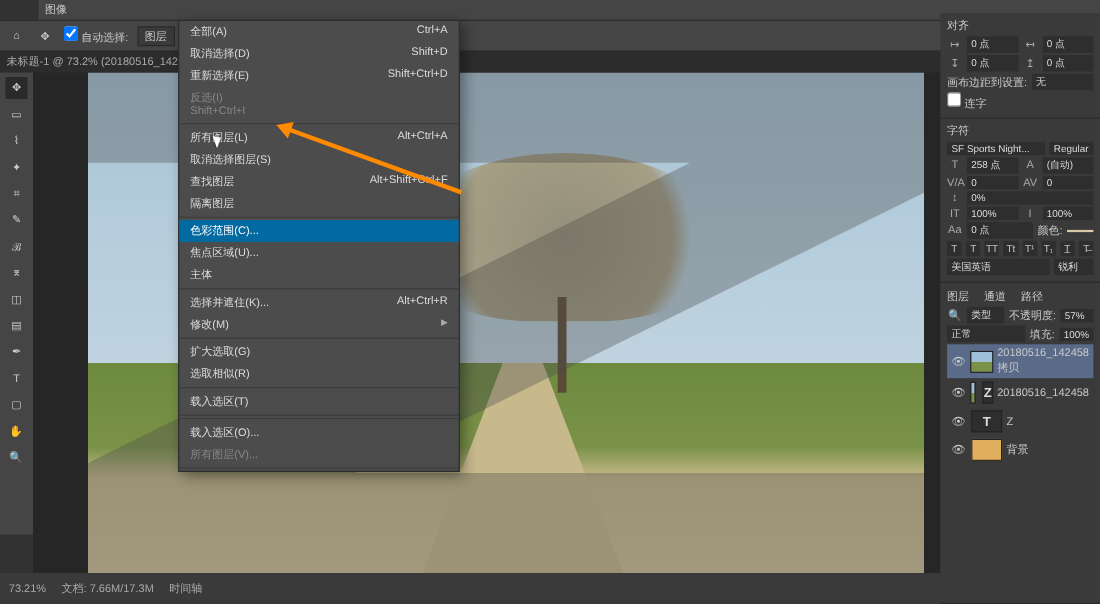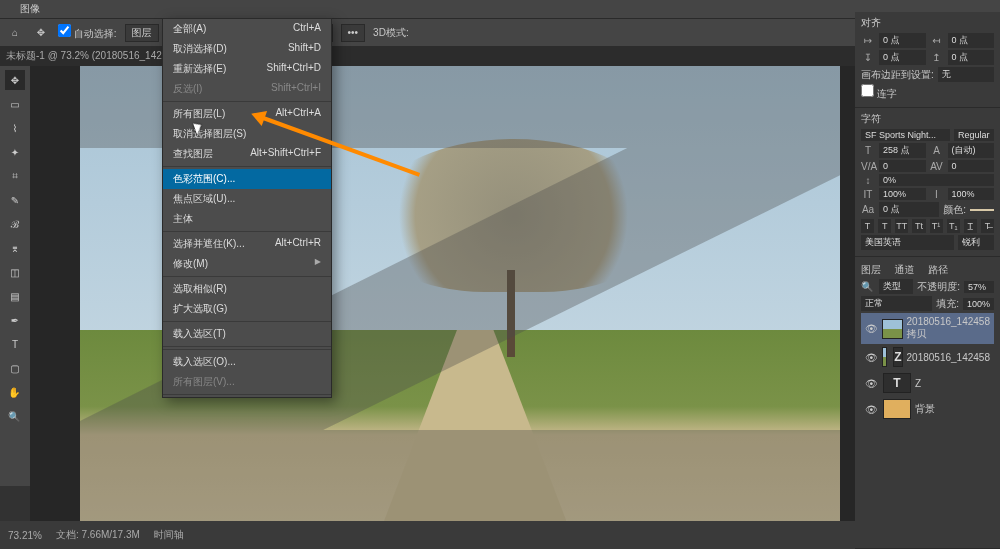--- a/index.html
+++ b/index.html
@@ -1,19 +1,19 @@
 <!DOCTYPE html>
 <html><head>
 <meta charset="utf-8">
 <style>
 * { margin:0; padding:0; box-sizing:border-box; font-family:"Microsoft YaHei",sans-serif; font-size:10px; user-select:none; }
 body { width:1000px; height:549px; background:#323232; color:#c8c8c8; overflow:hidden; position:relative; }
 
 
-.menubar { height:18px; background:#454545; display:flex; align-items:center; padding:0 20px; gap:12px; }
+.menubar { height:18px; background:#454545; display:flex; align-items:center; padding:0 6px; gap:12px;margin-left:35px; }
 .menubar span { color:#ccc; }
 .optbar { height:28px; background:#454545; display:flex; align-items:center; padding:0 6px; gap:8px; border-top:1px solid #2a2a2a; }
 .optbar .btn, .optbar .field { height:18px; background:#3a3a3a; border:1px solid #2a2a2a; padding:0 6px; display:flex; align-items:center; color:#ccc; }
 .optbar .icon { width:18px; text-align:center; }
 .tabbar { height:20px; background:#2c2c2c; display:flex; align-items:center; padding:0 6px; color:#aaa; font-size:9px; }
 
 
 .tools { position:absolute; left:0; top:66px; width:30px; height:420px; background:#454545; display:flex; flex-direction:column; align-items:center; padding-top:4px; gap:4px; }
 .tools .tool { width:20px; height:20px; display:flex; align-items:center; justify-content:center; color:#ccc; }
 .tools .tool.active { background:#2a2a2a; }
@@ -25,24 +25,24 @@
 .ground { position:absolute; left:0; right:0; top:58%; bottom:0; background:linear-gradient(#6d8a3e 0%,#7a9248 40%,#c8b98d 55%,#d2c39a 100%); }
 .road { position:absolute; left:40%; top:58%; width:24%; height:42%; background:#c8b98d; clip-path:polygon(40% 0,60% 0,100% 100%,0 100%); }
 .tree { position:absolute; left:38%; top:16%; width:38%; height:48%; }
 .tree .trunk { position:absolute; left:48%; bottom:0; width:8px; height:40%; background:#5a4a38; }
 .tree .crown { position:absolute; inset:0 0 30% 0; border-radius:50% 50% 40% 40%; background:radial-gradient(circle,#8f856a 0%,#a39776 60%,transparent 70%); opacity:.85; }
 .overlayZ { position:absolute; inset:0; background:#4a4a4a; opacity:.35; clip-path:polygon(0 0,100% 0,100% 24%,32% 80%,100% 80%,100% 100%,0 100%,0 78%,72% 18%,0 18%); }
 .arrow { position:absolute; left:255px; top:113px; width:175px; height:4px; background:#ff8a00; transform:rotate(20deg); transform-origin:left center; }
 .arrow::before { content:""; position:absolute; left:-12px; top:-6px; border:8px solid transparent; border-right:14px solid #ff8a00; }
 
 
-.menu { position:absolute; left:162px; top:18px; width:170px; background:#4c4c4c; border:1px solid #2a2a2a; box-shadow:4px 4px 12px rgba(0,0,0,.4); }
+.menu { position:absolute; left:162px; top:18px; width:256px; background:#4c4c4c; border:1px solid #2a2a2a; box-shadow:4px 4px 12px rgba(0,0,0,.4); }
 .menu .row { display:flex; justify-content:space-between; padding:3px 10px; color:#ddd; }
 .menu .row.hl { background:#0369a1; color:#fff; }
-.menu .row.disabled { color:#888; }
+.menu .row.disabled { color:#888;flex-direction:column; }
 .menu .sep { height:1px; background:#3a3a3a; margin:2px 0; }
 .menu .sub::after { content:"▶"; font-size:8px; color:#aaa; }
 .cursor { position:absolute; left:195px; top:122px; width:0; height:0; border-left:7px solid #fff; border-top:4px solid transparent; border-bottom:8px solid transparent; transform:rotate(-20deg); filter:drop-shadow(0 0 1px #000); }
 
 
 .right { position:absolute; right:0; top:12px; width:145px; bottom:0; background:#3a3a3a; display:flex; flex-direction:column; }
 .panel { border-bottom:1px solid #2a2a2a; padding:4px 6px; }
 .panel .title { color:#ccc; margin-bottom:3px; }
 .panel .row { display:flex; align-items:center; gap:4px; margin:2px 0; }
 .panel .fld { flex:1; background:#2e2e2e; padding:1px 4px; color:#ddd; font-size:9px; }
@@ -137,44 +137,47 @@
       <span>所有图层(L)</span>
       <span>Alt+Ctrl+A</span>
     </div>
     <div class="row">
       <span>取消选择图层(S)</span>
     </div>
     <div class="row">
       <span>查找图层</span>
       <span>Alt+Shift+Ctrl+F</span>
     </div>
+    <div class="row">
+      <span>隔离图层</span>
+    </div>
     <div class="sep"></div>
     <div class="row hl">
       <span>色彩范围(C)...</span>
     </div>
     <div class="row">
       <span>焦点区域(U)...</span>
     </div>
     <div class="row">
       <span>主体</span>
     </div>
     <div class="sep"></div>
     <div class="row">
       <span>选择并遮住(K)...</span>
       <span>Alt+Ctrl+R</span>
     </div>
     <div class="row sub">
       <span>修改(M)</span>
     </div>
     <div class="sep"></div>
     <div class="row">
+      <span>扩大选取(G)</span>
+    </div>
+    <div class="row">
       <span>选取相似(R)</span>
-    </div>
-    <div class="row">
-      <span>扩大选取(G)</span>
     </div>
     <div class="sep"></div>
     <div class="row">
       <span>载入选区(T)</span>
     </div>
     <div class="sep"></div>
     <div class="sep"></div>
     <div class="row">
       <span>载入选区(O)...</span>
     </div>

